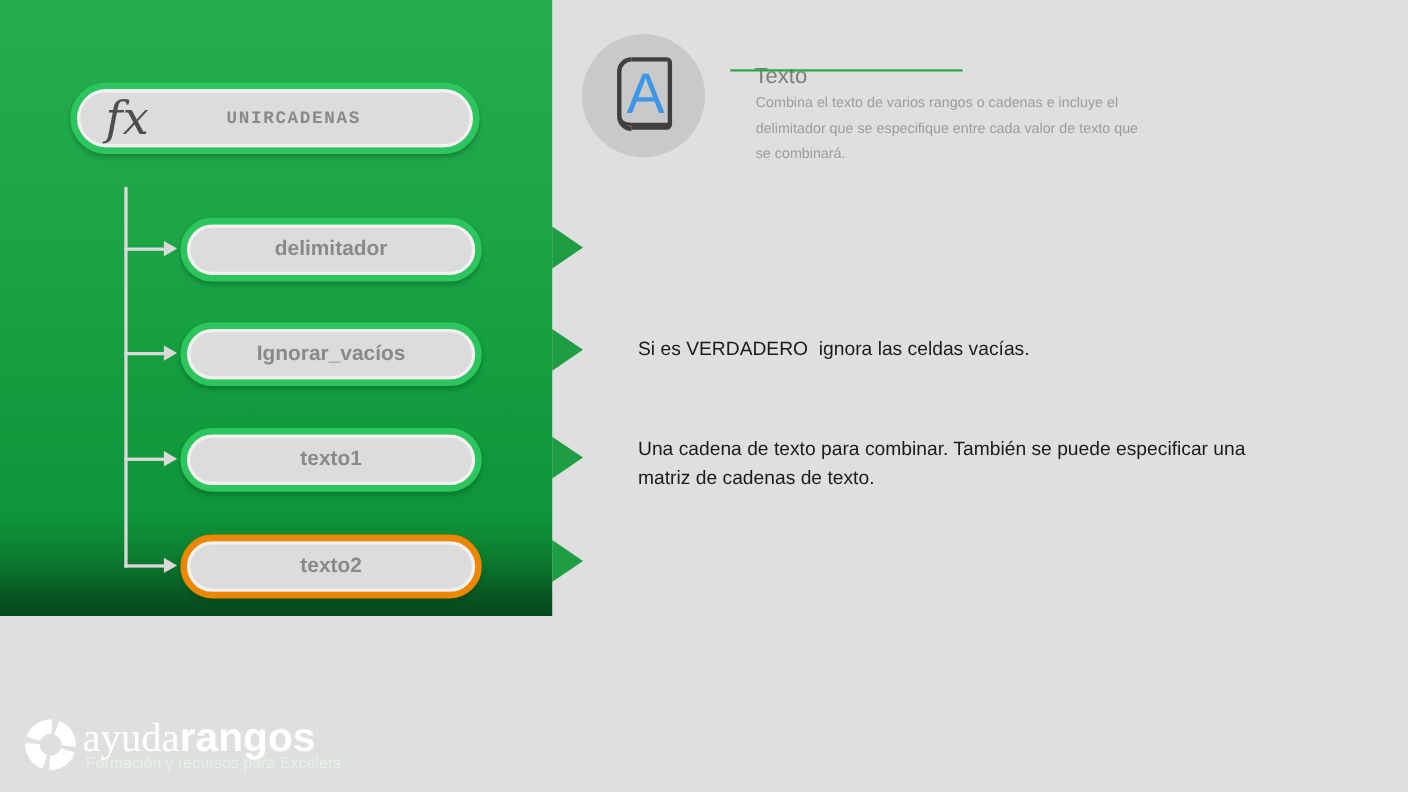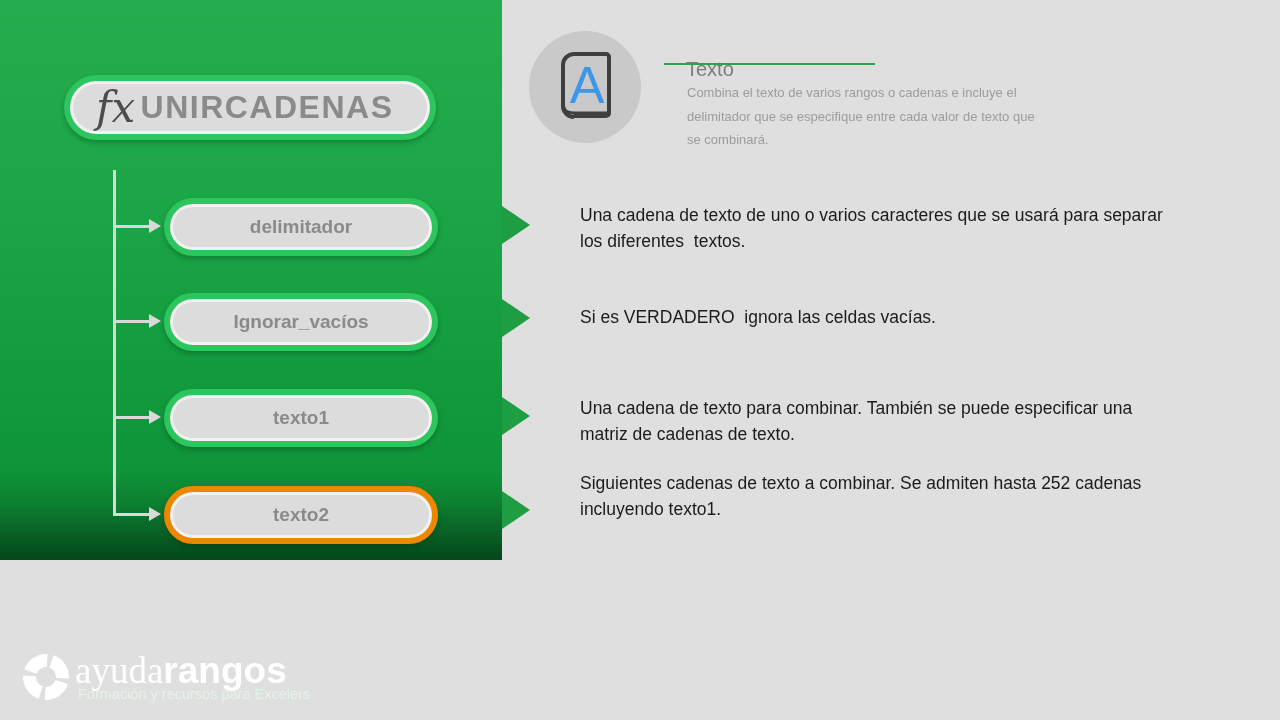--- a/index.html
+++ b/index.html
@@ -25,21 +25,21 @@
     display:flex; align-items:center; justify-content:center;
     color:#8A8A8A; font-weight:bold;
   }
   .pill.orange { border-color: var(--pill-border-orange,#EE8700); }
   .fx-pill { left:64px; top:75px; width:372px; height:65px; }
   .fx-glyph {
     position:absolute; left:26px; top:2px;
     font-family:"DejaVu Serif", serif; font-style:italic;
     font-size:42px; font-weight:normal; color:#4D4D4D;
   }
-  .fn-name { font-size:32px; letter-spacing:1.5px; padding-left:34px; }
+  .fn-name { font-size:16px; letter-spacing:1.5px; padding-left:34px;font-family:Liberation Mono, monospace; }
   .param-pill { left:164px; width:274px; height:58px; font-size:19px; }
   .p0 { top:198px; } .p1 { top:293px; } .p2 { top:389px;align-items:center; } .p3 { top:486px; }
   
   .tree-vline { position:absolute; left:113px; top:170px; width:3px; height:346px; background:#D9D9D9; }
   .bline { position:absolute; left:113px; width:38px; height:3px; background:#D9D9D9; }
   .bl0 { top:225px; } .bl1 { top:320px; } .bl2 { top:416px; } .bl3 { top:513px; }
   .bhead { position:absolute; left:149px; width:0; height:0;
     border-top:7px solid transparent; border-bottom:7px solid transparent;
     border-left:12px solid #D9D9D9; }
   .bh0 { top:219px; } .bh1 { top:314px; } .bh2 { top:410px; } .bh3 { top:507px; }
@@ -125,21 +125,17 @@
     <path d="M35 74 q0 9 11 9 h35" fill="none" stroke="#3F3F3F" stroke-width="3"></path>
     <text x="59" y="73" text-anchor="middle" font-family="Liberation Sans, sans-serif" font-size="52" fill="#3E96E8">A</text>
   </svg>
 
   <div class="category-title">Texto</div>
   <div class="title-underline"></div>
   <div class="intro-text">Combina el texto de varios rangos o cadenas e incluye el
 delimitador que se especifique entre cada valor de texto que
 se combinará.</div>
 
-  <div class="desc d0">Una cadena de texto de uno o varios caracteres que se usará para separar
-los diferentes  textos.</div>
   <div class="desc d2">Una cadena de texto para combinar. También se puede especificar una
 matriz de cadenas de texto.</div>
   <div class="desc d1">Si es VERDADERO  ignora las celdas vacías.</div>
-  <div class="desc d3">Siguientes cadenas de texto a combinar. Se admiten hasta 252 cadenas
-incluyendo texto1.</div>
 
 </div>
 
 </body></html>

